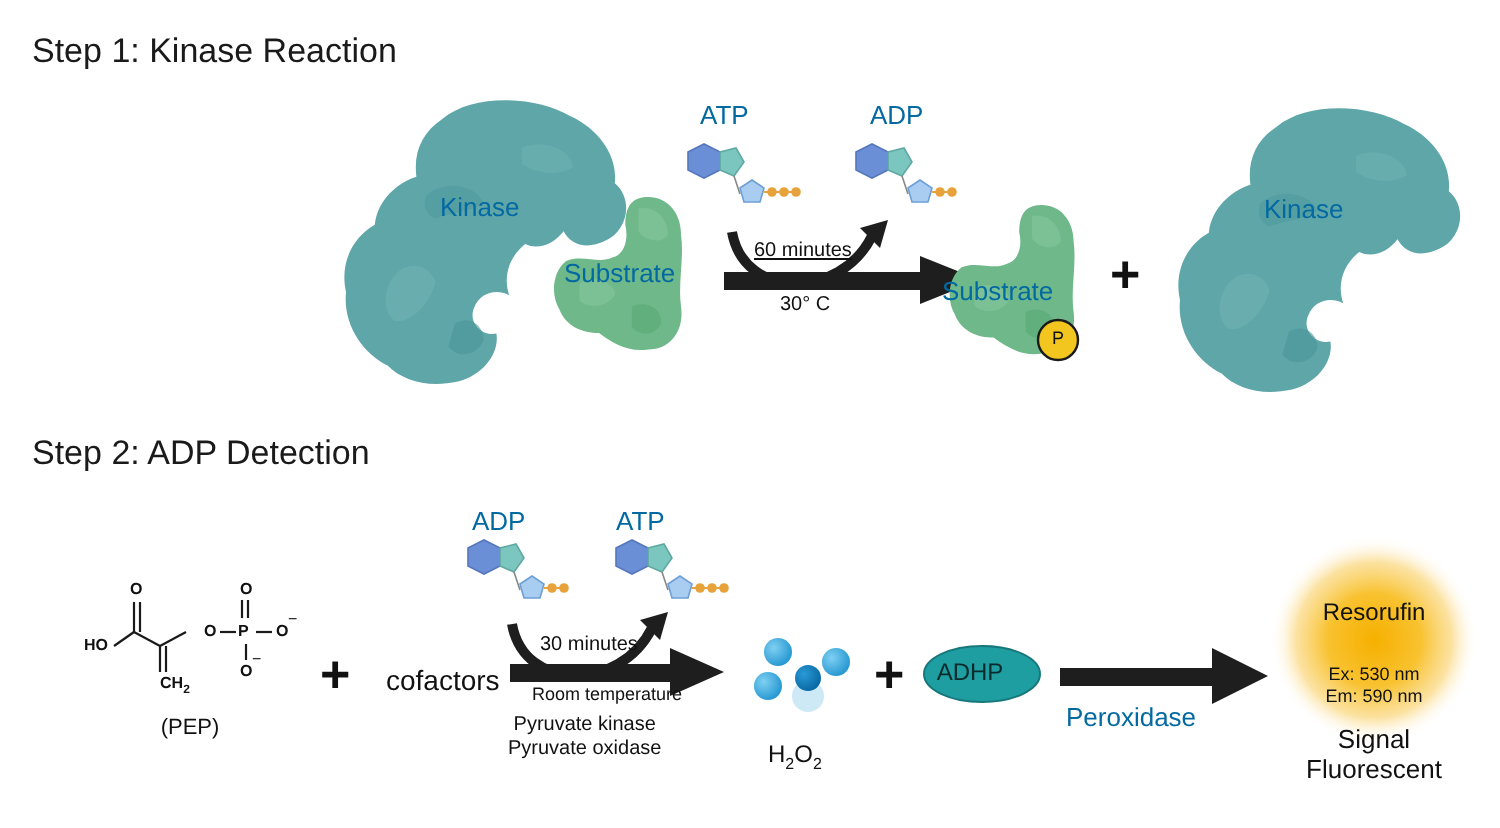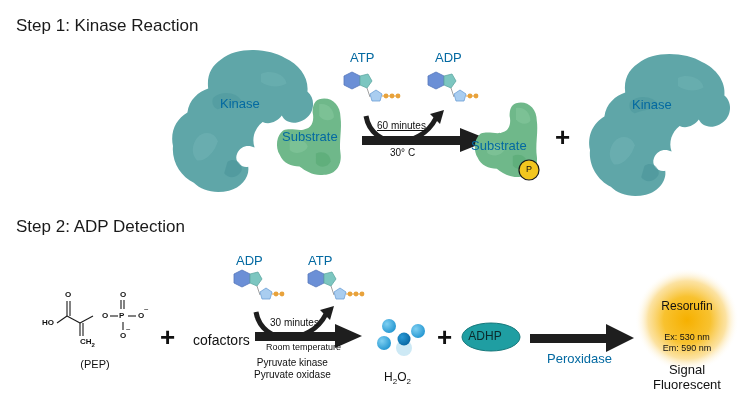--- a/index.html
+++ b/index.html
@@ -171,21 +171,21 @@
 <div class="abs" style="left:254px;top:357px;font-size:10px;line-height:12px;text-align:center;">
   <div>Pyruvate kinase</div>
   <div>Pyruvate oxidase</div>
 </div>
 
 <div class="abs" style="left:384px;top:370px;font-size:12px;"><span>H</span><sub style="font-size:8px;">2</sub><span>O</span><sub style="font-size:8px;">2</sub></div>
 
 <div class="abs plus" style="left:437px;top:322px;">+</div>
 <div class="abs ctr" style="left:462px;top:329px;width:46px;font-size:12px;color:#0b2a2b;">ADHP</div>
 
-<div class="abs lbl" style="left:533px;top:351px;margin-left:14px;">Peroxidase</div>
+<div class="abs lbl" style="left:533px;top:351px;">Peroxidase</div>
 
 <div class="abs ctr" style="left:637px;top:299px;width:100px;font-size:12px;">Resorufin</div>
 <div class="abs ctr" style="left:637px;top:332px;width:100px;font-size:9px;line-height:11px;">
   <div>Ex: 530 nm</div>
   <div>Em: 590 nm</div>
 </div>
 <div class="abs ctr" style="left:630px;top:362px;width:114px;font-size:13px;line-height:15px;">
   <div>Signal</div>
   <div>Fluorescent</div>
 </div>

